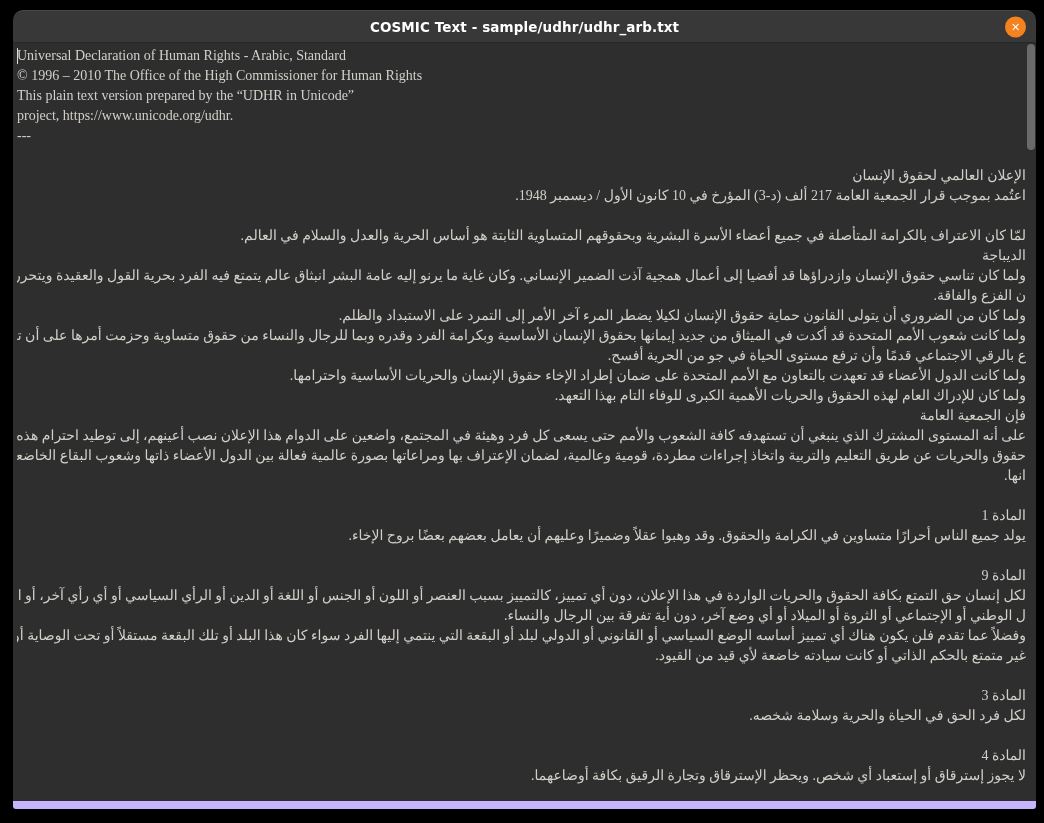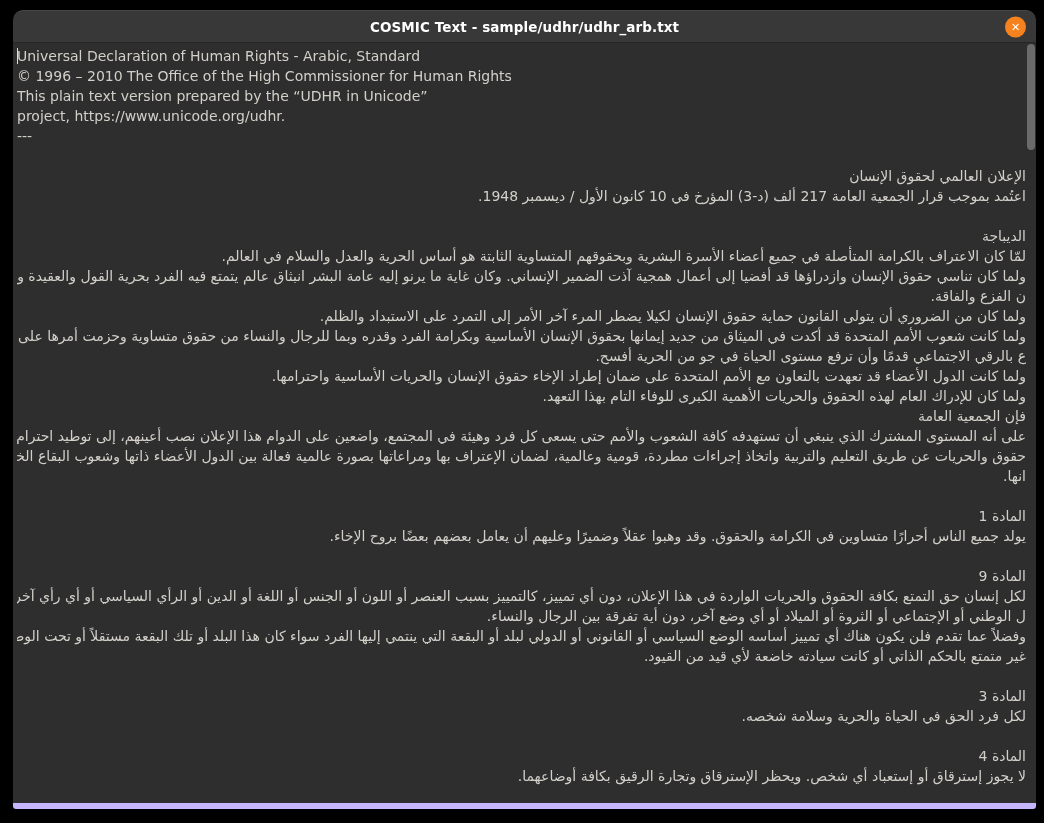--- a/index.html
+++ b/index.html
@@ -8,21 +8,21 @@
     background: #000000;
     font-family: "DejaVu Sans", "Liberation Sans", sans-serif;
     overflow: hidden;
   }
   .window {
     position: absolute;
     left: 13px; top: 10px;
     width: 1023px; height: 799px;
     background: #2e2e2e;
     border-radius: 10px 10px 3px 3px;
-    border-bottom: 6px solid #c4b5fd;
+    border-bottom: 8px solid #c4b5fd;
     display: flex;
     flex-direction: column;
     overflow: hidden;
   }
   .titlebar {
     flex: none;
     height: 33px;
     background: #383838;
     border-top: 1px solid #464646;
     border-bottom: 1px solid #262626;
@@ -67,20 +67,21 @@
     left: 0; top: 3px; right: 10px;
     padding-left: 4px;
   }
   .line {
     height: 20px;
     line-height: 20px;
     font-size: 14px;
     color: #d3d0ca;
     white-space: pre;
     overflow: hidden;
+    font-family: Liberation Serif, serif;
   }
   .line[dir="ltr"] { text-align: left; direction: ltr; }
   .line[dir="rtl"] { text-align: right; direction: rtl; }
   .text-cursor {
     position: absolute;
     left: 4px; top: 5px;
     width: 1px; height: 16px;
     background: #dcdcdc;
   }
   .scrollbar {
@@ -110,22 +111,22 @@
     <div class="lines">
         <div class="line" dir="ltr">Universal Declaration of Human Rights - Arabic, Standard</div>
         <div class="line" dir="ltr">© 1996 – 2010 The Office of the High Commissioner for Human Rights</div>
         <div class="line" dir="ltr">This plain text version prepared by the “UDHR in Unicode”</div>
         <div class="line" dir="ltr">project, https://www.unicode.org/udhr.</div>
         <div class="line" dir="ltr">---</div>
         <div class="line" dir="ltr"></div>
         <div class="line" dir="rtl">الإعلان العالمي لحقوق الإنسان</div>
         <div class="line" dir="rtl">اعتُمد بموجب قرار الجمعية العامة 217 ألف (د-3) المؤرخ في 10 كانون الأول / ديسمبر 1948.</div>
         <div class="line" dir="ltr"></div>
+        <div class="line" dir="rtl">لمّا كان الاعتراف بالكرامة المتأصلة في جميع أعضاء الأسرة البشرية وبحقوقهم المتساوية الثابتة هو أساس الحرية والعدل والسلام في العالم.</div>
         <div class="line" dir="rtl">الديباجة</div>
-        <div class="line" dir="rtl">لمّا كان الاعتراف بالكرامة المتأصلة في جميع أعضاء الأسرة البشرية وبحقوقهم المتساوية الثابتة هو أساس الحرية والعدل والسلام في العالم.</div>
         <div class="line" dir="rtl">ولما كان تناسي حقوق الإنسان وازدراؤها قد أفضيا إلى أعمال همجية آذت الضمير الإنساني. وكان غاية ما يرنو إليه عامة البشر انبثاق عالم يتمتع فيه الفرد بحرية القول والعقيدة ويتحرر م</div>
         <div class="line" dir="rtl">ن الفزع والفاقة.</div>
         <div class="line" dir="rtl">ولما كان من الضروري أن يتولى القانون حماية حقوق الإنسان لكيلا يضطر المرء آخر الأمر إلى التمرد على الاستبداد والظلم.</div>
         <div class="line" dir="rtl">ولما كانت شعوب الأمم المتحدة قد أكدت في الميثاق من جديد إيمانها بحقوق الإنسان الأساسية وبكرامة الفرد وقدره وبما للرجال والنساء من حقوق متساوية وحزمت أمرها على أن تدف</div>
         <div class="line" dir="rtl">ع بالرقي الاجتماعي قدمًا وأن ترفع مستوى الحياة في جو من الحرية أفسح.</div>
         <div class="line" dir="rtl">ولما كانت الدول الأعضاء قد تعهدت بالتعاون مع الأمم المتحدة على ضمان إطراد الإخاء حقوق الإنسان والحريات الأساسية واحترامها.</div>
         <div class="line" dir="rtl">ولما كان للإدراك العام لهذه الحقوق والحريات الأهمية الكبرى للوفاء التام بهذا التعهد.</div>
         <div class="line" dir="rtl">فإن الجمعية العامة</div>
         <div class="line" dir="rtl">على أنه المستوى المشترك الذي ينبغي أن تستهدفه كافة الشعوب والأمم حتى يسعى كل فرد وهيئة في المجتمع، واضعين على الدوام هذا الإعلان نصب أعينهم، إلى توطيد احترام هذه ال</div>
         <div class="line" dir="rtl">حقوق والحريات عن طريق التعليم والتربية واتخاذ إجراءات مطردة، قومية وعالمية، لضمان الإعتراف بها ومراعاتها بصورة عالمية فعالة بين الدول الأعضاء ذاتها وشعوب البقاع الخاضعة لسلط</div>

